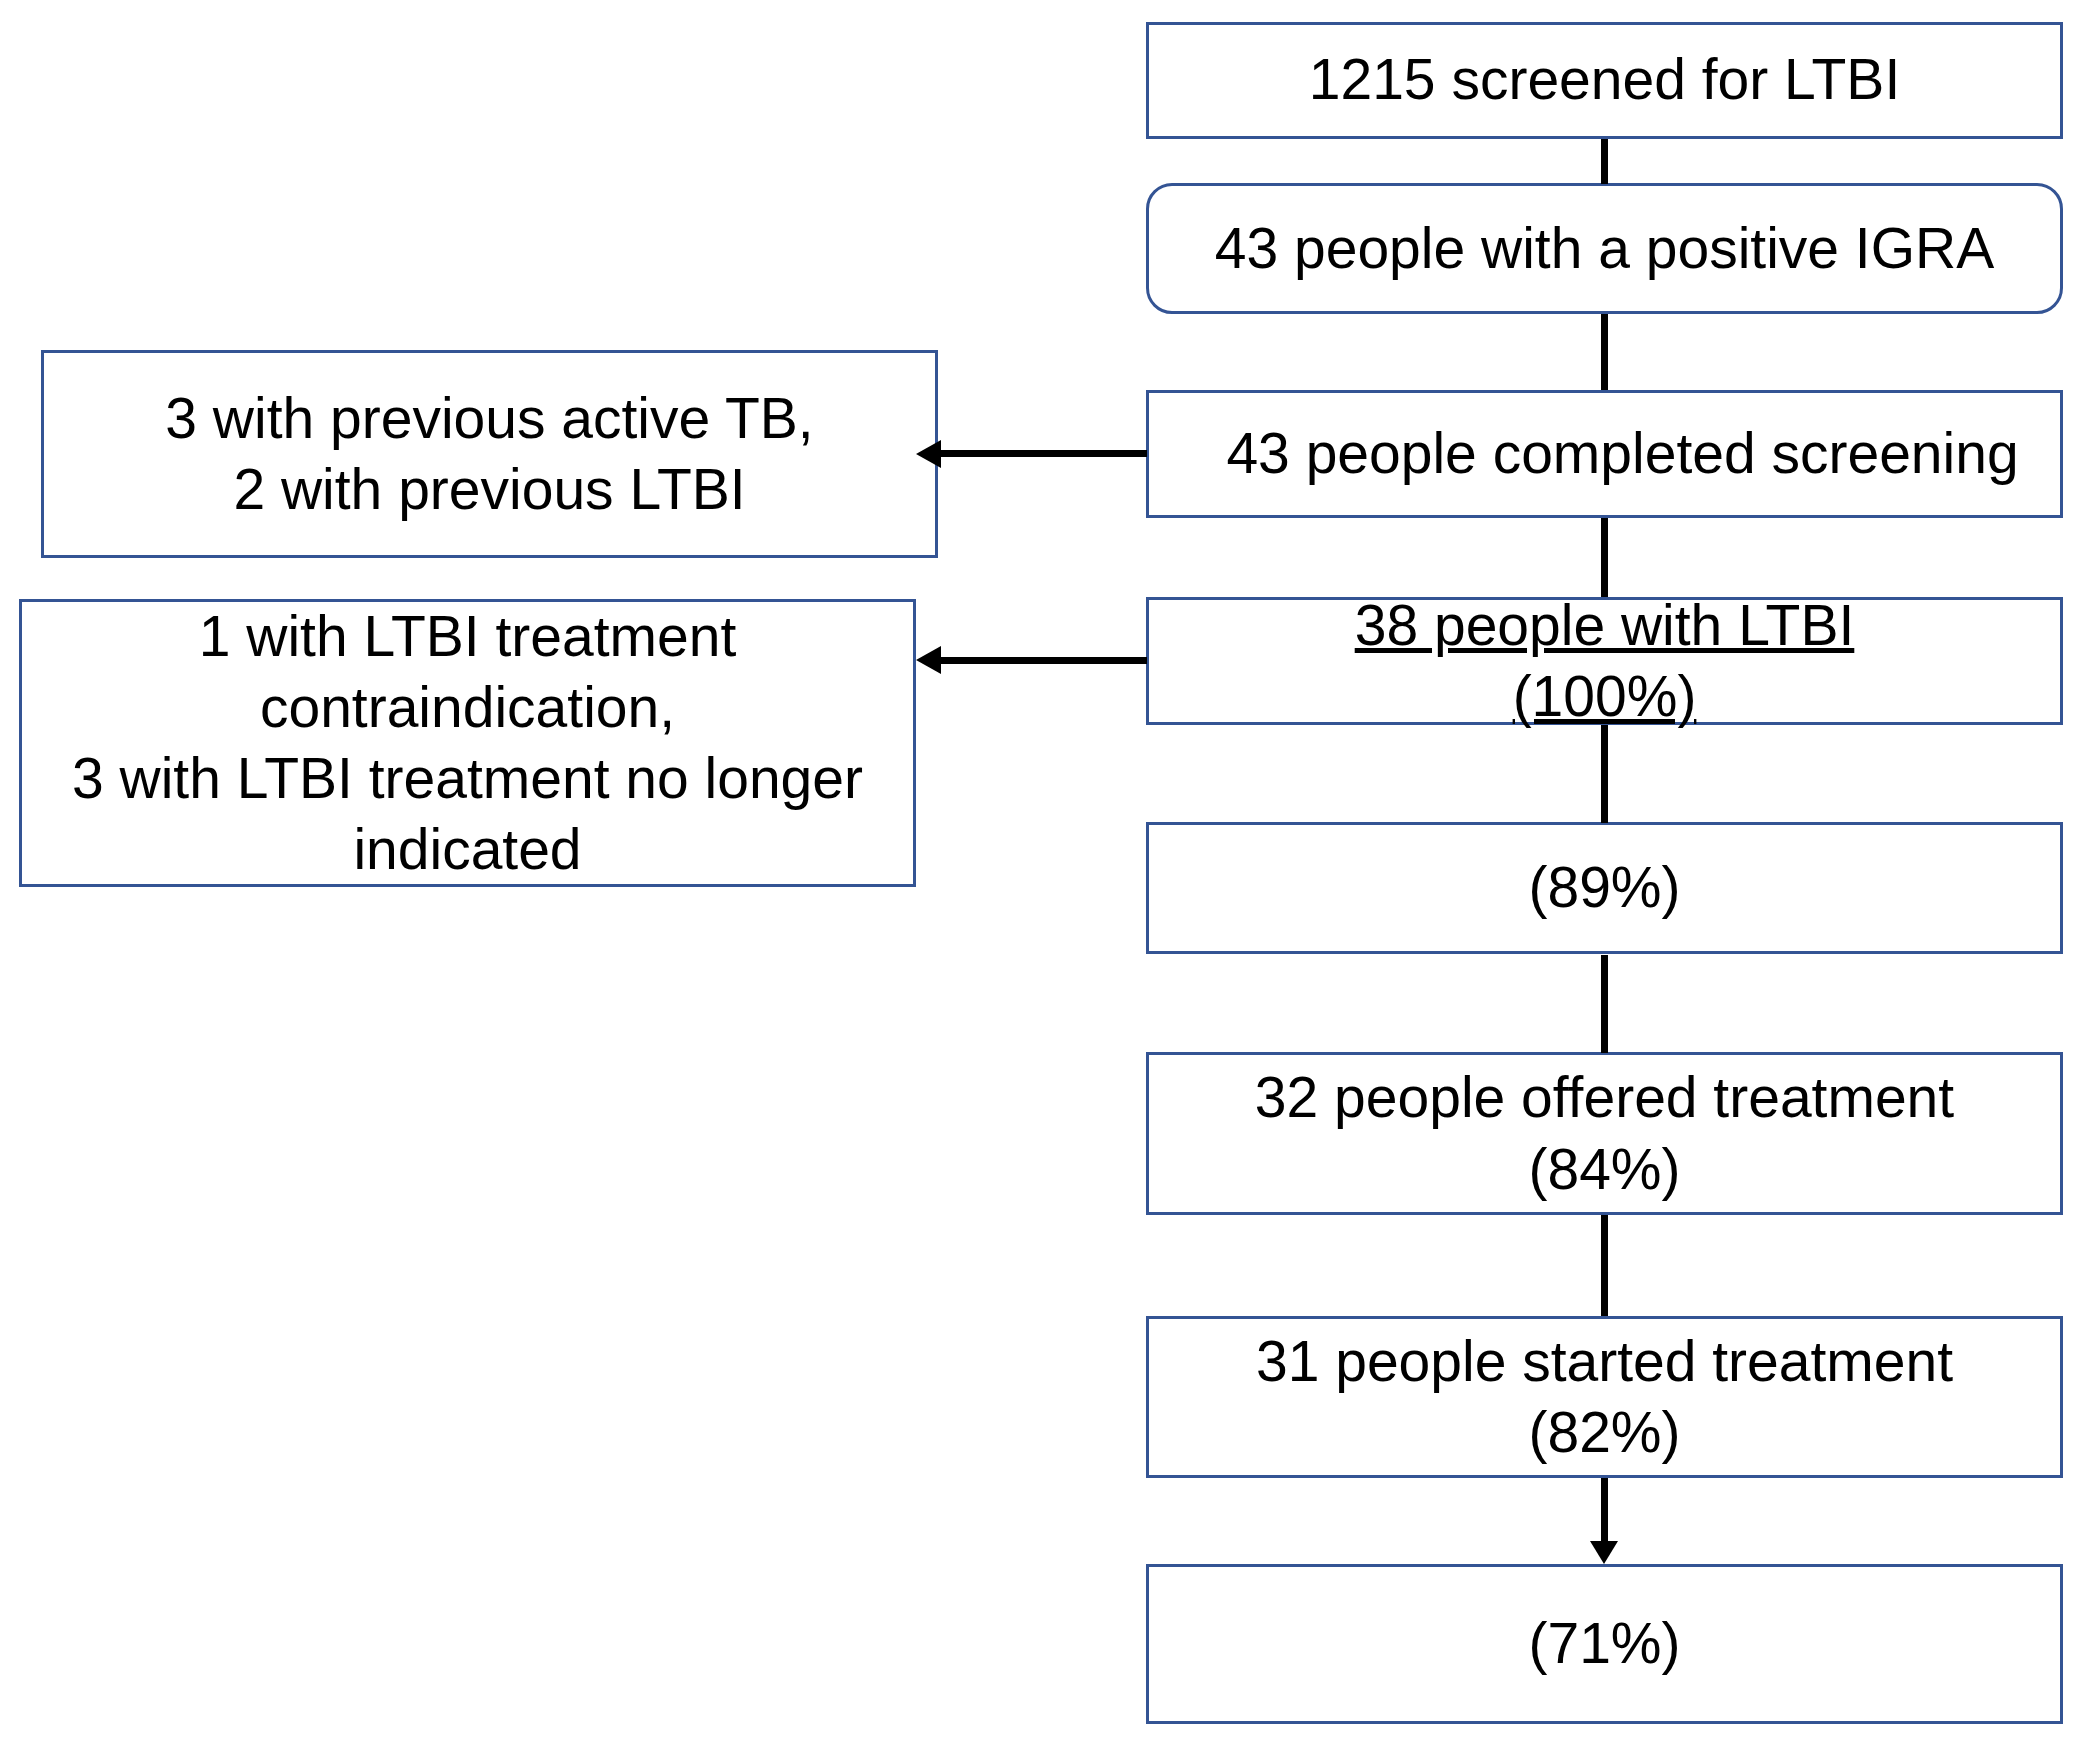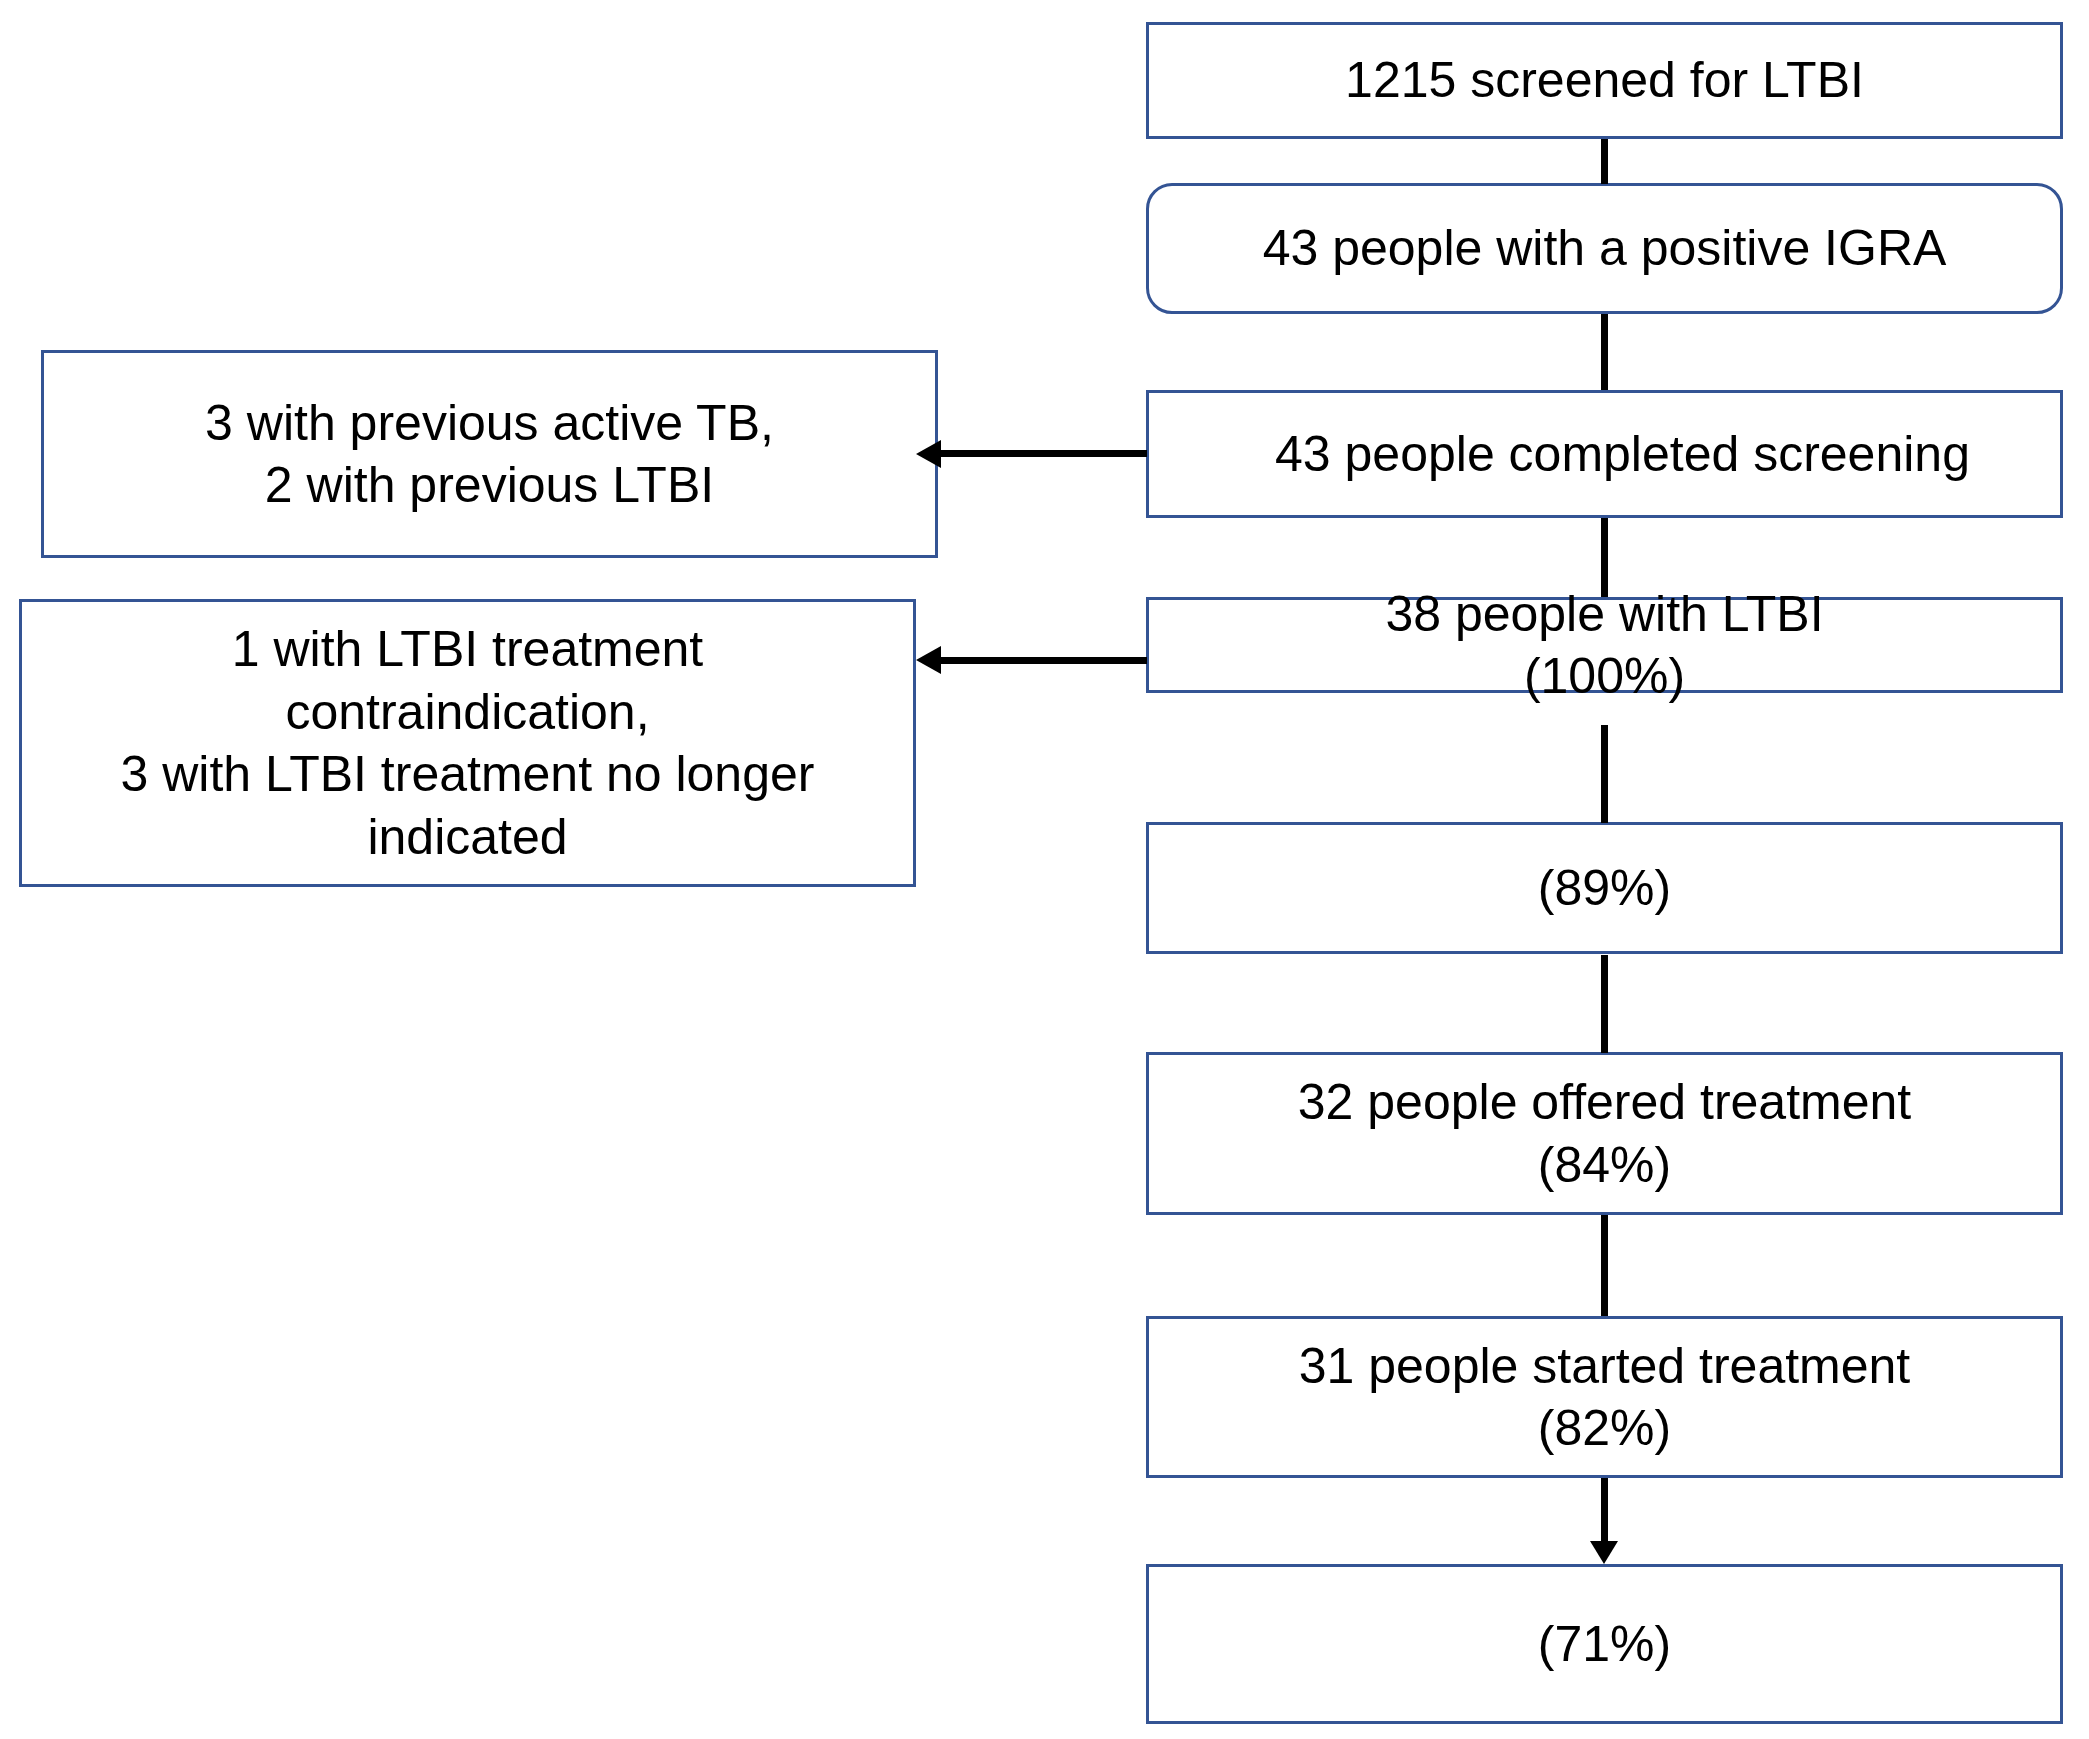--- a/index.html
+++ b/index.html
@@ -15,21 +15,21 @@
   .node{
     position:absolute;
     box-sizing:border-box;
     border:3.3px solid #345494;
     background:#ffffff;
     display:flex;
     flex-direction:column;
     justify-content:center;
     align-items:center;
     text-align:center;
-    font-size:50px;
+    font-size:57px;
     line-height:1.25;
   }
   .main{left:1146px;width:917px;}
   .excl{left:19px;width:897px;}
   .vline{position:absolute;left:1601px;width:7.4px;background:#000000;}
   .hline{position:absolute;height:7.4px;background:#000000;}
   .tri-left{
     position:absolute;width:0;height:0;
     border-top:14px solid transparent;
     border-bottom:14px solid transparent;
@@ -52,21 +52,21 @@
   </div>
 
   <div class="node main" style="top:183px;height:131px;border-radius:26px;">
     <div>43 people with a positive IGRA</div>
   </div>
 
   <div class="node main" style="top:390px;height:128px;padding-left:36px;">
     <div>43 people completed screening</div>
   </div>
 
-  <div class="node main" style="top:597px;height:96px;">
+  <div class="node main" style="top:597px;height:128px;text-decoration:underline;">
     <div>38 people with LTBI</div>
     <div>(100%)</div>
   </div>
 
   <div class="node main" style="top:822px;height:132px;">
     <div>(89%)</div>
   </div>
 
   <div class="node main" style="top:1052px;height:163px;text-align:center;">
     <div>32 people offered treatment</div>

